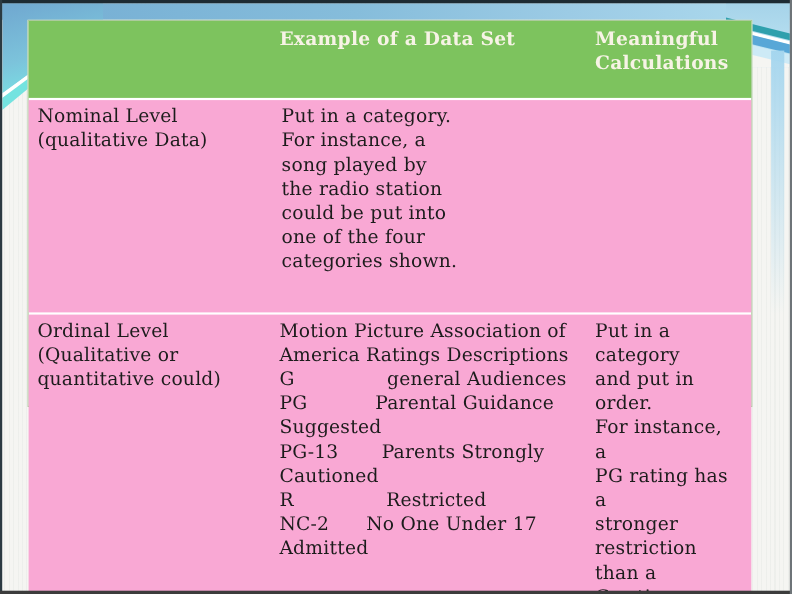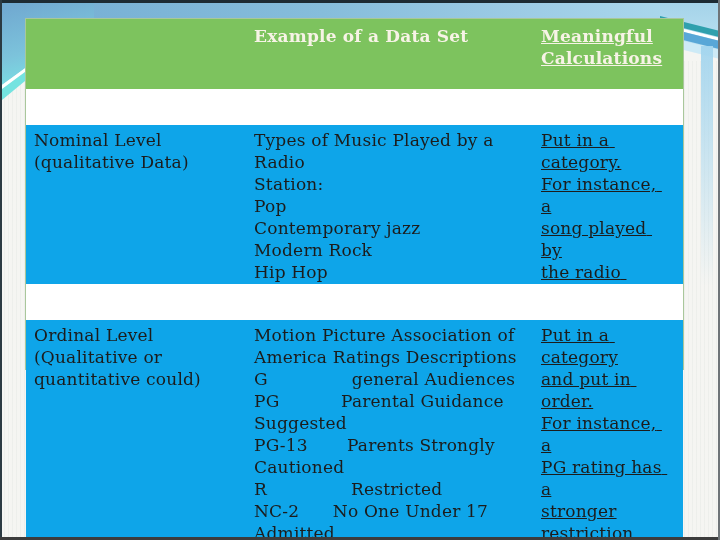--- a/index.html
+++ b/index.html
@@ -27,26 +27,26 @@
   .corner .s4{top:29px;height:9px;background:#cdeaf6;}
   .corner .s5{top:38px;height:80px;background:#f5f5f2;}
   .right-stripe{position:absolute;left:701px;top:46px;width:12px;height:240px;z-index:2;
     background:linear-gradient(to bottom,rgba(163,213,238,0.95),rgba(163,213,238,0));}
   
   .datatable{position:absolute;left:25px;top:18px;width:659px;height:352px;z-index:3;
     box-sizing:border-box;border:1px solid #a9c79b;background:#ffffff;
     display:grid;grid-template-rows:70px 193px 1fr;row-gap:2px;}
   .trow{display:grid;grid-template-columns:220px 285px 1fr;}
   .trow.hdr{background:#7dc35e;}
-  .trow.bdy{background:#0ea5e9;margin-top:34px;}
+  .trow.bdy{background:#f9a8d4;}
   .cell{box-sizing:border-box;white-space:pre-wrap;overflow:hidden;
     font-size:17px;line-height:22px;letter-spacing:0.2px;color:#1c1c1c;
     padding:4px 6px 0 8px;}
   .trow.hdr .cell{color:#f7f3e6;font-weight:bold;padding-top:6px;}
-  .cell.c3{padding-left:10px;padding-right:20px;text-decoration:underline;}
+  .cell.c3{padding-left:10px;padding-right:20px;}
   
   .frame-top{position:absolute;left:0;top:0;width:720px;height:3px;background:#1d2b33;z-index:10;}
   .frame-left{position:absolute;left:0;top:0;width:2px;height:540px;background:#2b3a42;z-index:10;}
   .frame-bottom{position:absolute;left:0;top:537px;width:720px;height:3px;background:#3c3c3c;z-index:10;}
   .frame-right{position:absolute;left:718px;top:0;width:2px;height:540px;background:#6e7478;z-index:10;}
 </style>
 </head>
 <body>
 
 <div class="stage">
@@ -74,26 +74,20 @@
     <div class="trow hdr">
       <div class="cell c1"></div>
       <div class="cell c2">Example of a Data Set</div>
       <div class="cell c3">Meaningful
 Calculations</div>
     </div>
 
     <div class="trow bdy">
       <div class="cell c1">Nominal Level
 (qualitative Data)</div>
-      <div class="cell c2">Types of Music Played by a Radio
-Station:
-Pop
-Contemporary jazz
-Modern Rock
-Hip Hop</div>
       <div class="cell c3">Put in a category.
 For instance, a
 song played by
 the radio station
 could be put into
 one of the four
 categories shown.</div>
     </div>
 
     <div class="trow bdy">

